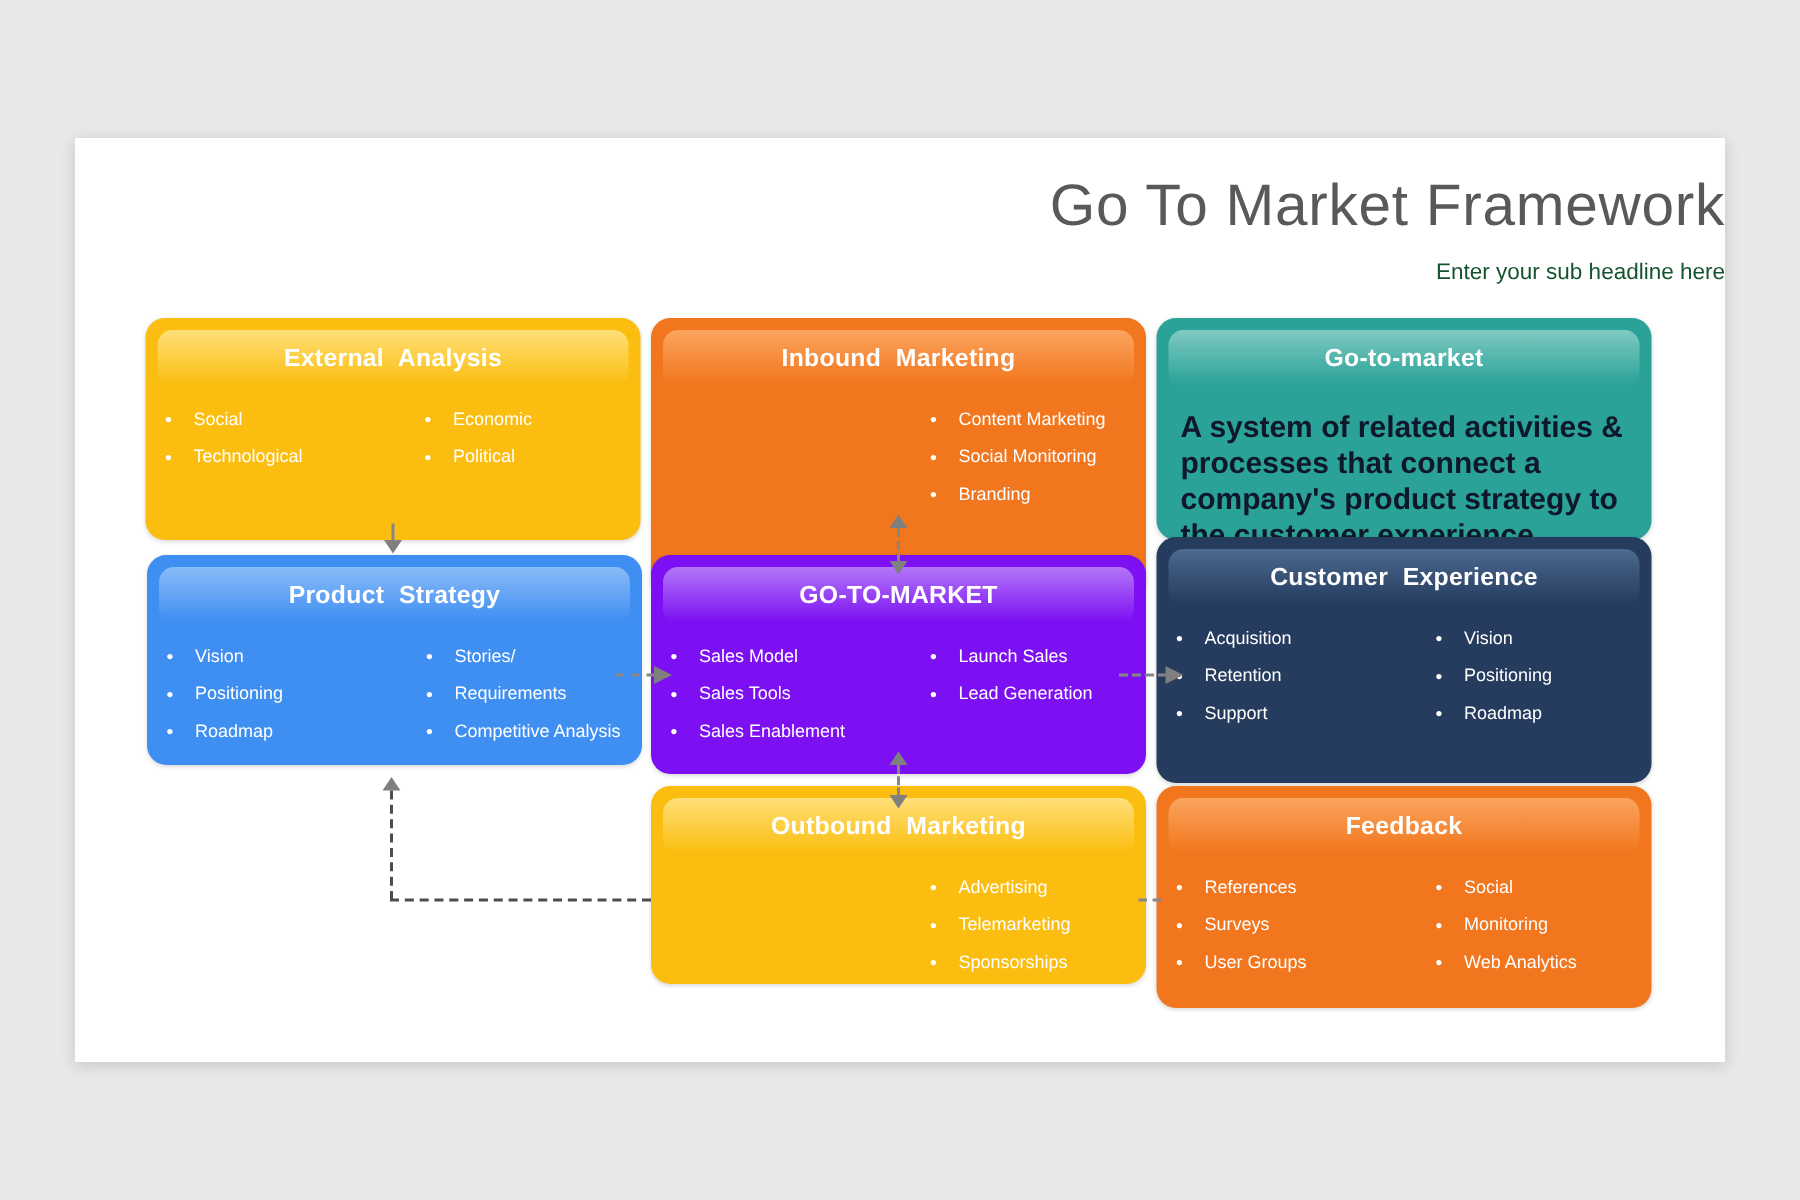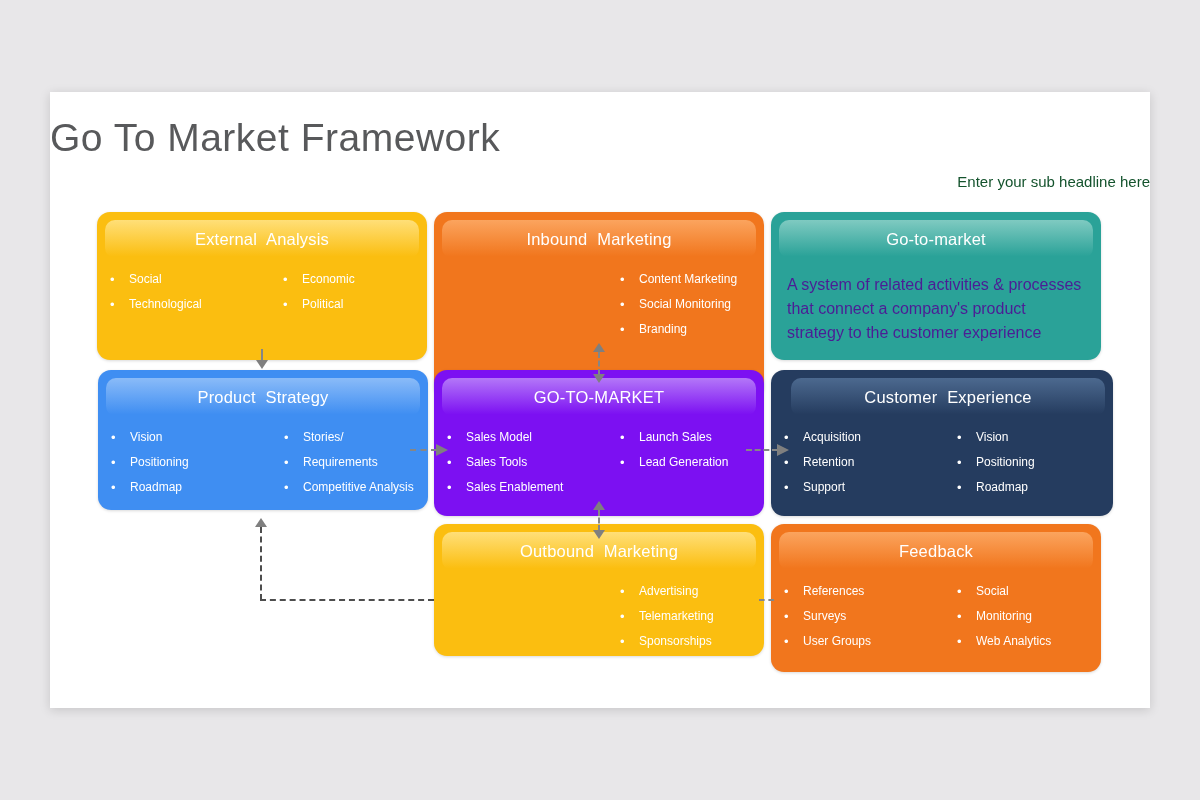--- a/index.html
+++ b/index.html
@@ -1,52 +1,52 @@
 <!DOCTYPE html>
 <html><head>
 <meta charset="utf-8">
 <style>
   html,body{margin:0;padding:0;background:#e8e7e9;font-family:"Liberation Sans",sans-serif;}
   .stage{position:relative;width:1200px;height:800px;background:#e8e7e9;overflow:hidden;}
   .slide{position:absolute;left:50px;top:92px;width:1100px;height:616px;background:#ffffff;
          box-shadow:0 2px 10px rgba(0,0,0,.15);}
-  .title{margin:0;position:absolute;top:24px;left:0;width:100%;text-align:left;
+  .title{margin:0;position:absolute;top:24px;left:0;width:100%;text-align:right;
          font-size:39px;font-weight:500;color:#58595b;letter-spacing:.5px;}
   .subtitle{margin:0;position:absolute;top:81px;left:0;width:100%;text-align:right;
          font-size:15px;font-weight:400;color:#14532d;}
 
   
   .box{position:absolute;width:330px;border-radius:13px;background:var(--body);
        box-shadow:0 1px 3px rgba(0,0,0,.15);}
   .c-yellow{--body:#fbbe10;--hdr:#ffdf78;}
   .c-orange{--body:#f1761d;--hdr:#fba45e;}
   .c-teal  {--body:#2aa298;--hdr:#7fcac1;}
   .c-blue  {--body:#3f8ef2;--hdr:#8abbf8;}
   .c-purple{--body:#7c10f2;--hdr:#b377f8;}
   .c-navy  {--body:#253c5f;--hdr:#4c698f;}
   .box-header{margin:8px 8px 0 8px;height:38px;border-radius:10px;
        background:linear-gradient(180deg,var(--hdr) 0%,var(--body) 96%);
        display:flex;align-items:center;justify-content:center;}
-  .box-title{color:#fff;font-size:16.5px;font-weight:400;word-spacing:5px;letter-spacing:.2px;text-align:center;}
+  .box-title{color:#fff;font-size:16.5px;font-weight:700;word-spacing:5px;letter-spacing:.2px;text-align:center;}
   .box-body{position:absolute;left:0;right:0;top:46px;bottom:0;}
   ul.col{position:absolute;top:9px;margin:0;padding:0;list-style:none;}
   .col-left{left:32px;width:145px;}
   .col-right{left:205px;right:6px;}
   ul.col li{position:relative;line-height:25px;color:#fff;font-size:12px;font-weight:500;
        white-space:pre-line;}
   ul.col li::before{content:"\2022";position:absolute;left:-19px;top:0;color:#fff;font-size:13px;}
-  .box-desc{margin:15px 14px 0 16px;color:#4c1d95;font-size:16px;font-weight:400;line-height:24px;}
+  .box-desc{margin:15px 14px 0 16px;color:#0f172a;font-size:20px;font-weight:700;line-height:24px;}
 
   
   .pos-0{left:47px; top:120px;height:148px;}
   .pos-1{left:384px;top:120px;height:187px;}
   .pos-2{left:721px;top:120px;height:148px;}
   .pos-3{left:48px; top:278px;height:140px;}
   .pos-4{left:384px;top:278px;height:146px;}
-  .pos-5{left:721px;top:278px;height:146px;padding-left:12px;}
+  .pos-5{left:721px;top:266px;height:164px;}
   .pos-6{left:384px;top:432px;height:132px;}
   .pos-7{left:721px;top:432px;height:148px;}
 
   
   .dash-v{position:absolute;width:0;border-left:2px dashed #868686;}
   .dash-h{position:absolute;height:0;border-top:2px dashed #868686;}
   .dash-dark{border-color:#4d4d4d;}
   .arr{position:absolute;width:0;height:0;}
   .arr-down {border-left:6px solid transparent;border-right:6px solid transparent;border-top:9px solid #7f7f7f;}
   .arr-up   {border-left:6px solid transparent;border-right:6px solid transparent;border-bottom:9px solid #7f7f7f;}

